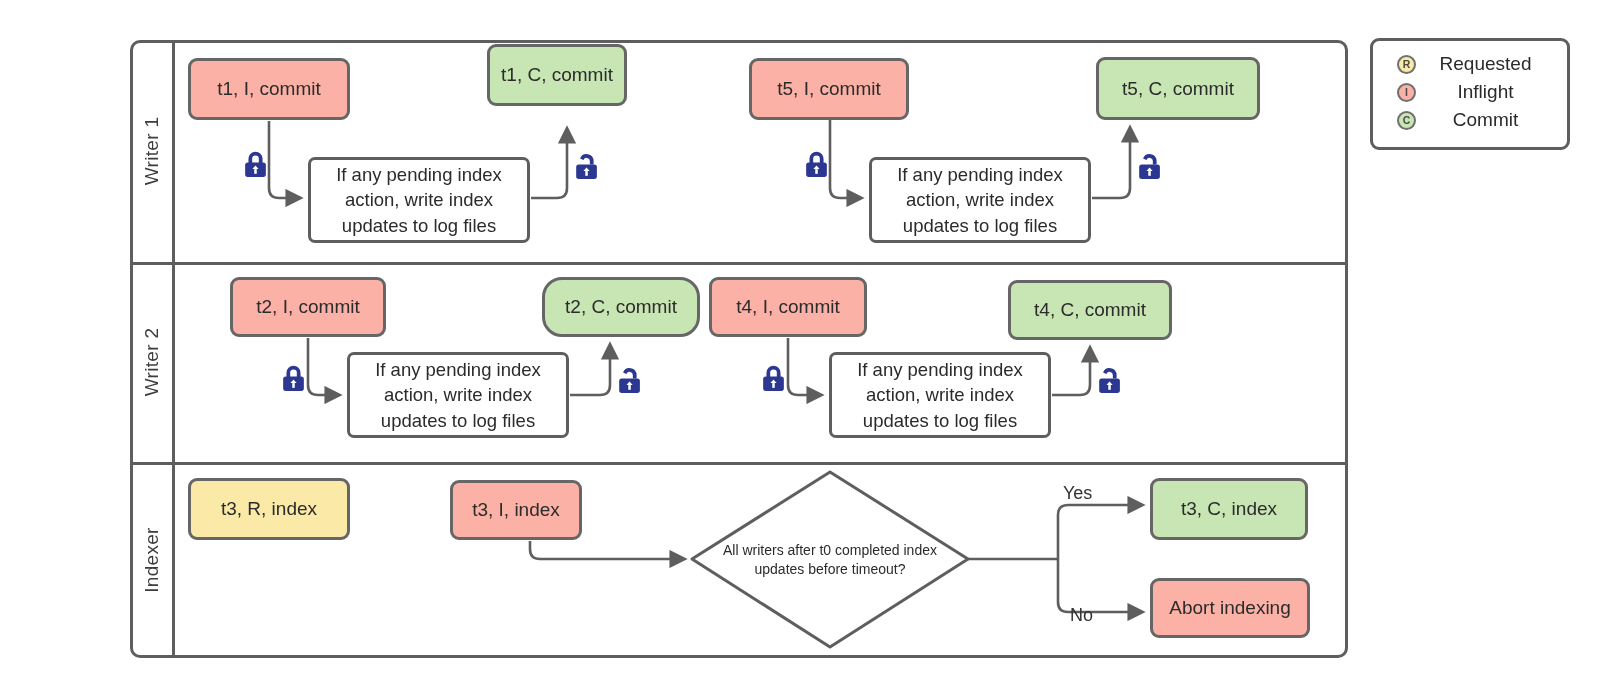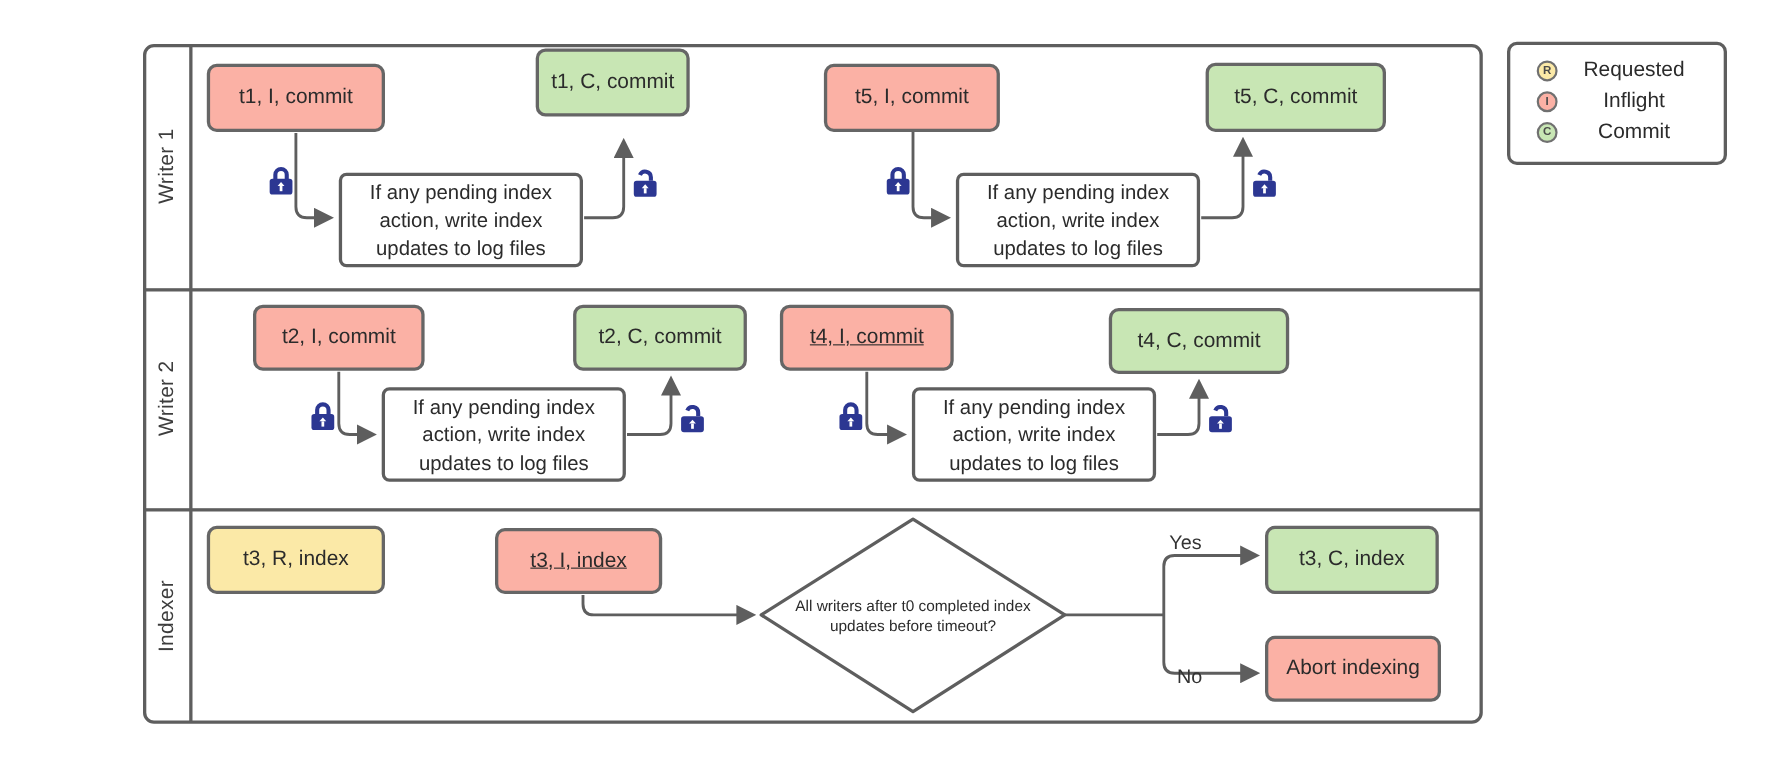--- a/index.html
+++ b/index.html
@@ -95,27 +95,27 @@
 
   <div class="node pink" style="left:188px;top:58px;width:162px;height:62px;">t1, I, commit</div>
   <div class="process" style="left:308px;top:157px;width:222px;height:86px;">If any pending index action, write index updates to log files</div>
   <div class="node green" style="left:487px;top:44px;width:140px;height:62px;">t1, C, commit</div>
   <div class="node pink" style="left:749px;top:58px;width:160px;height:62px;">t5, I, commit</div>
   <div class="process" style="left:869px;top:157px;width:222px;height:86px;">If any pending index action, write index updates to log files</div>
   <div class="node green" style="left:1048px;top:57px;width:164px;height:63px;margin-left:48px;">t5, C, commit</div>
 
   <div class="node pink" style="left:230px;top:277px;width:156px;height:60px;">t2, I, commit</div>
   <div class="process" style="left:347px;top:352px;width:222px;height:86px;">If any pending index action, write index updates to log files</div>
-  <div class="node green" style="left:521px;top:277px;width:158px;height:60px;">t2, C, commit</div>
-  <div class="node pink" style="left:709px;top:277px;width:158px;height:60px;text-decoration:underline;">t4, I, commit</div>
+  <div class="node green" style="left:542px;top:277px;width:158px;height:60px;border-radius:20px;">t2, C, commit</div>
+  <div class="node pink" style="left:709px;top:277px;width:158px;height:60px;">t4, I, commit</div>
   <div class="process" style="left:829px;top:352px;width:222px;height:86px;">If any pending index action, write index updates to log files</div>
   <div class="node green" style="left:1008px;top:280px;width:164px;height:60px;">t4, C, commit</div>
 
   <div class="node yellow" style="left:188px;top:478px;width:162px;height:62px;">t3, R, index</div>
-  <div class="node pink" style="left:450px;top:480px;width:152px;height:60px;text-decoration:underline;">t3, I, index</div>
+  <div class="node pink" style="left:450px;top:480px;width:132px;height:60px;">t3, I, index</div>
   <div class="decision-text">
     <span>All writers after t0 completed index updates before timeout?</span>
   </div>
   <div class="branch-label" style="left:1063px;top:483px;">Yes</div>
   <div class="branch-label" style="left:1070px;top:605px;">No</div>
   <div class="node green" style="left:1150px;top:478px;width:158px;height:62px;">t3, C, index</div>
   <div class="node pink" style="left:1150px;top:578px;width:160px;height:60px;">Abort indexing</div>
 
   <svg class="lock" style="left:243px;top:150px;" width="25" height="29" viewBox="0 0 24 28">
     <path d="M7 13 V8.5 a5 5 0 0 1 10 0 V13" fill="none" stroke="#2c3792" stroke-width="3.6"></path>

